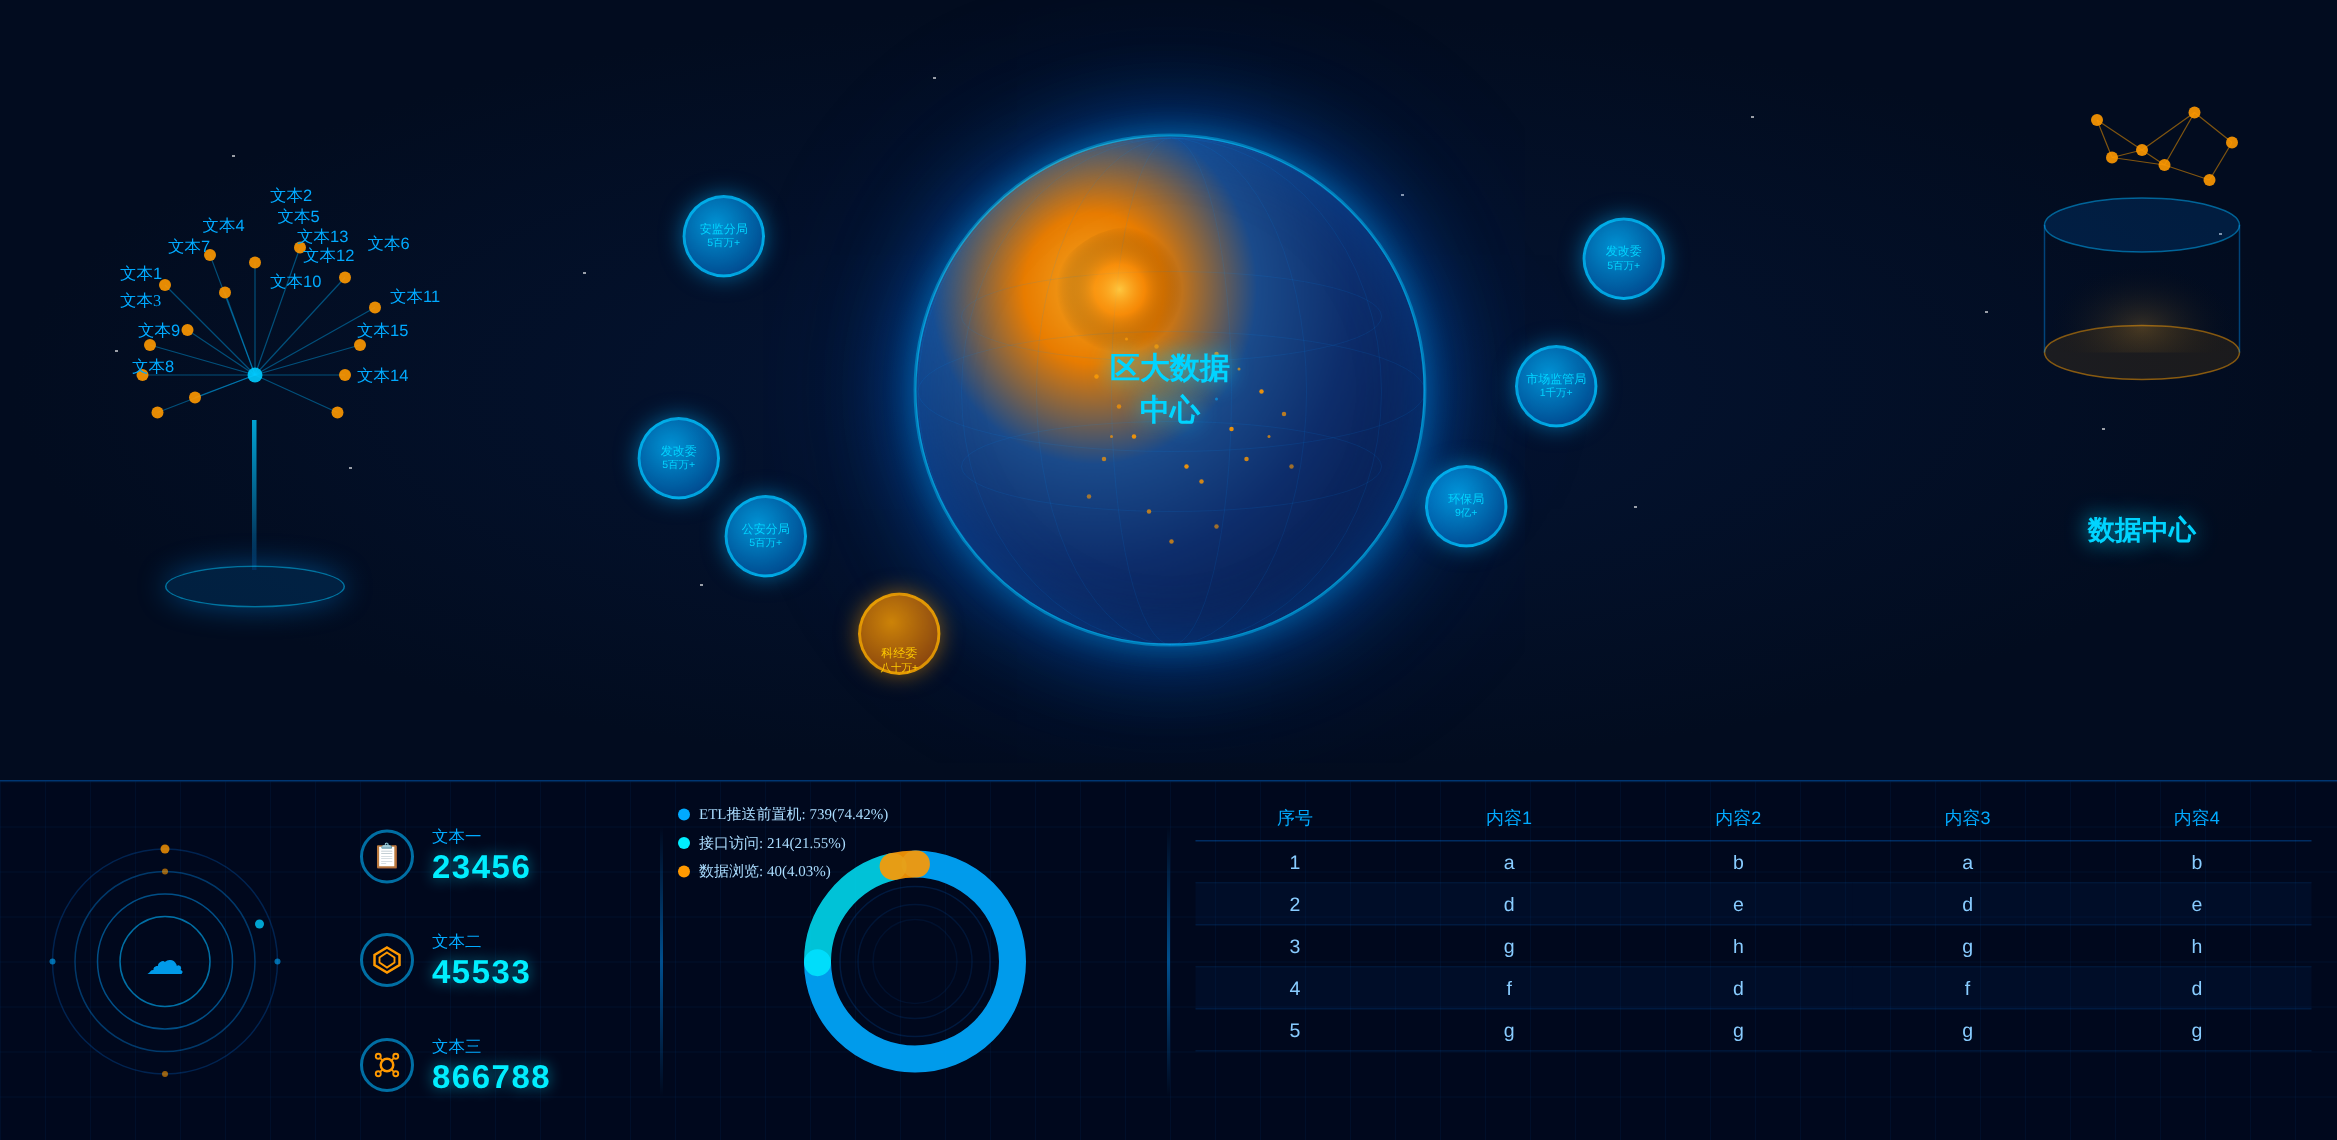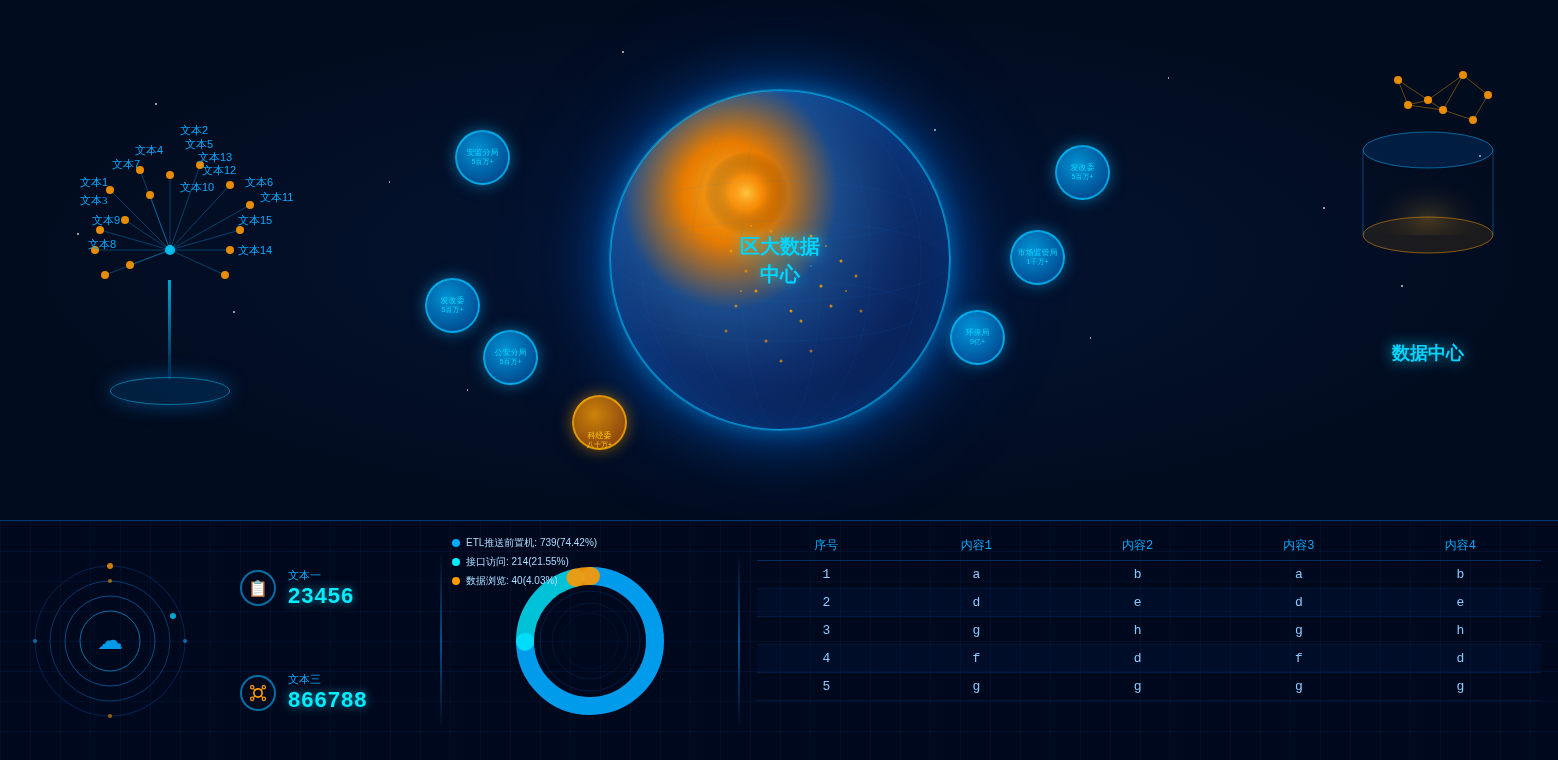--- a/index.html
+++ b/index.html
@@ -229,28 +229,29 @@
     .stat-value {
       font-size: 22px;
       color: #00eeff;
       font-weight: bold;
       text-shadow: 0 0 10px rgba(0, 220, 255, 0.6);
       letter-spacing: 1px;
     }
 
     
     .bottom-chart {
-      width: 296px;
+      width: 336px;
       padding: 15px;
       display: flex;
       flex-direction: column;
       align-items: center;
       justify-content: center;
       position: relative;
       z-index: 1;
+      font-family: Liberation Serif, serif;
     }
 
     .donut-container {
       position: relative;
       width: 160px;
       height: 160px;
     }
 
     .donut-svg {
       width: 160px;
@@ -272,21 +273,20 @@
       border-radius: 50%;
       flex-shrink: 0;
     }
 
     
     .bottom-table {
       flex: 1;
       padding: 10px 17px;
       position: relative;
       z-index: 1;
-      font-family: Liberation Mono, monospace;
     }
 
     .data-table {
       width: 100%;
       border-collapse: collapse;
       font-size: 13px;
     }
 
     .data-table th {
       color: #00aaff;
@@ -519,21 +519,21 @@
 
       <circle cx="130" cy="160" r="5" fill="#00ccff" opacity="0.9"></circle>
     </svg>
 
     <div style="position:absolute;top:55px;left:20px;width:290px;height:200px;">
       <span class="cloud-text" style="left:40px;top:80px;">文本1</span>
       <span class="cloud-text" style="left:140px;top:28px;">文本2</span>
       <span class="cloud-text" style="left:40px;top:98px;font-family:Liberation Serif, serif;">文本3</span>
       <span class="cloud-text" style="left:95px;top:48px;">文本4</span>
       <span class="cloud-text" style="left:145px;top:42px;">文本5</span>
-      <span class="cloud-text" style="left:205px;top:60px;margin-top:20px;">文本6</span>
+      <span class="cloud-text" style="left:205px;top:60px;">文本6</span>
       <span class="cloud-text" style="left:72px;top:62px;">文本7</span>
       <span class="cloud-text" style="left:48px;top:142px;">文本8</span>
       <span class="cloud-text" style="left:52px;top:118px;">文本9</span>
       <span class="cloud-text" style="left:140px;top:85px;">文本10</span>
       <span class="cloud-text" style="left:220px;top:95px;">文本11</span>
       <span class="cloud-text" style="left:162px;top:68px;">文本12</span>
       <span class="cloud-text" style="left:158px;top:55px;">文本13</span>
       <span class="cloud-text" style="left:198px;top:148px;">文本14</span>
       <span class="cloud-text" style="left:198px;top:118px;">文本15</span>
     </div>
@@ -607,20 +607,32 @@
       </svg>
     </div>
   </div>
 
   <div class="bottom-stats" style="max-width:220px;">
     <div class="stat-row">
       <div class="stat-icon">📋</div>
       <div class="stat-text-group">
         <span class="stat-label">文本一</span>
         <span class="stat-value">23456</span>
+      </div>
+    </div>
+    <div class="stat-row">
+      <div class="stat-icon">
+        <svg width="20" height="20" viewBox="0 0 24 24">
+            <polygon points="12,2 22,8 22,16 12,22 2,16 2,8" fill="none" stroke="#ff9900" stroke-width="2"></polygon>
+            <polygon points="12,6 18,10 18,14 12,18 6,14 6,10" fill="none" stroke="#ff9900" stroke-width="1.5"></polygon>
+          </svg>
+      </div>
+      <div class="stat-text-group">
+        <span class="stat-label">文本二</span>
+        <span class="stat-value">45533</span>
       </div>
     </div>
     <div class="stat-row">
       <div class="stat-icon">
         <svg width="20" height="20" viewBox="0 0 24 24">
             <circle cx="12" cy="12" r="5" fill="none" stroke="#ff9900" stroke-width="2"></circle>
             <circle cx="5" cy="5" r="2" fill="none" stroke="#ff9900" stroke-width="1.5"></circle>
             <circle cx="19" cy="5" r="2" fill="none" stroke="#ff9900" stroke-width="1.5"></circle>
             <circle cx="5" cy="19" r="2" fill="none" stroke="#ff9900" stroke-width="1.5"></circle>
             <circle cx="19" cy="19" r="2" fill="none" stroke="#ff9900" stroke-width="1.5"></circle>

